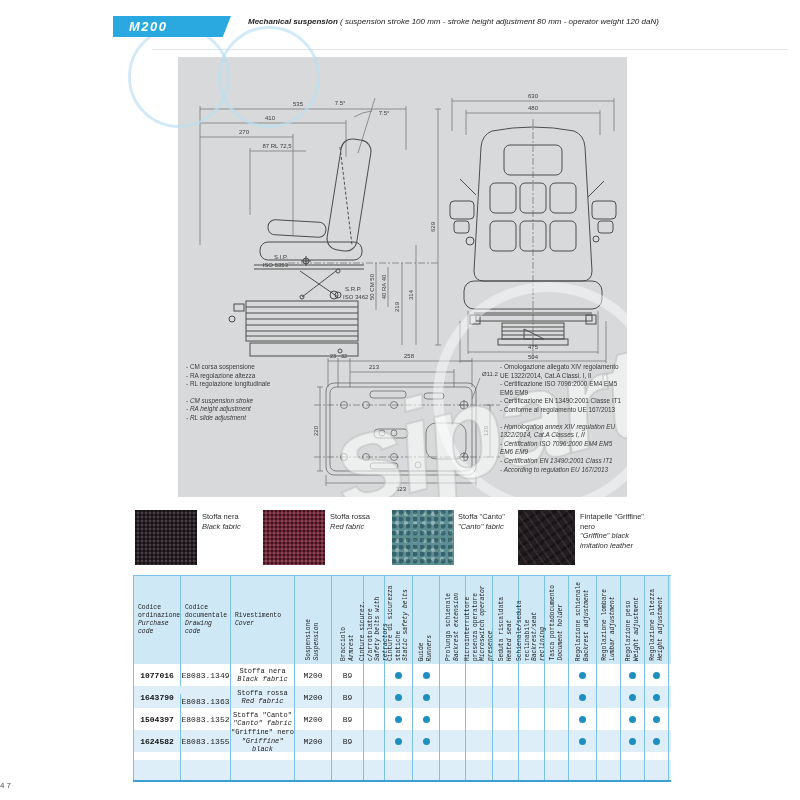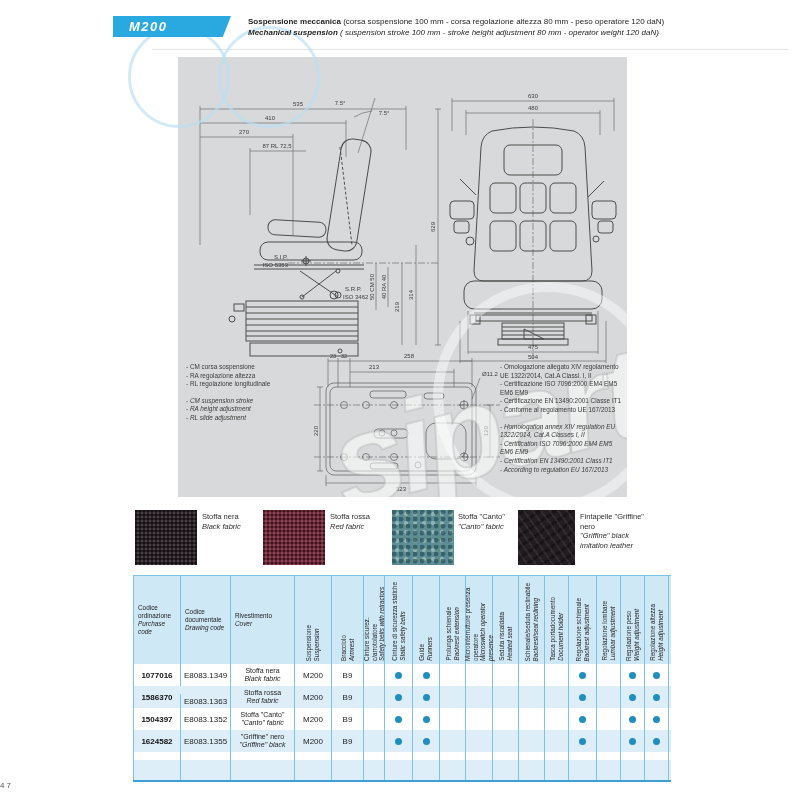--- a/index.html
+++ b/index.html
@@ -40,21 +40,21 @@
     background-image:radial-gradient(circle at 2px 2px, rgba(22,62,74,.55) 2px, transparent 3px),
                      radial-gradient(circle at 5px 4px, rgba(222,236,228,.4) 1.5px, transparent 2.6px),
                      radial-gradient(circle at 3px 6px, rgba(96,142,118,.45) 2px, transparent 3.2px);
     background-size:7px 7px,9px 9px,11px 11px;}
   .tex-leather{background-color:var(--c);
     background-image:repeating-linear-gradient(55deg, rgba(255,255,255,.07) 0 2px, transparent 2px 7px),
                      repeating-linear-gradient(-35deg, rgba(0,0,0,.3) 0 3px, transparent 3px 9px);}
   .swlabel{font-size:7.5px;line-height:9.5px;color:#2e2e2e;}
   .swlabel .en{font-style:italic;}
   
-  .tbl{left:133px;top:575px;width:538px;border-bottom:2px solid #3d9fd2;}
+  .tbl{left:133px;top:575px;width:538px;border-bottom:2px solid #3d9fd2;font-family:Liberation Mono, monospace;}
   .thead{display:flex;height:88px;background:var(--table-header-bg,#cfe8f6);border-top:1px solid #7cc2e5;}
   .hcell{box-sizing:border-box;border-left:1px solid #7cc2e5;display:flex;align-items:flex-end;
          justify-content:center;padding:3px 1px;}
   .hcell:last-child{border-right:1px solid #7cc2e5;}
   .hcell.htext{align-items:center;justify-content:flex-start;padding-left:4px;}
   .hwrap{font-size:6.4px;line-height:8px;color:#222;}
   .vwrap{writing-mode:vertical-rl;transform:rotate(180deg);font-size:6.3px;line-height:7.6px;color:#222;}
   .hcell .en,.tcell .en{font-style:italic;}
   .trow{display:flex;}
   .trow.alt{background:var(--row-alt-bg,#ddeef9);}
@@ -70,21 +70,20 @@
 <body>
 
 <div class="page a">
 
   <div class="a arc" style="left:128px;top:26px;"></div>
   <div class="a arc" style="left:218px;top:26px;"></div>
   <div class="a badge">
     <span>M200</span>
   </div>
   <div class="a titleblock">
-    <div><b>Sospensione meccanica</b><span> (corsa sospensione 100 mm - corsa regolazione altezza 80 mm - peso operatore 120 daN)</span></div>
     <div class="en"><b>Mechanical suspension</b><span> ( suspension stroke 100 mm - stroke height adjustment 80 mm - operator weight 120 daN)</span></div>
   </div>
   <div class="a hdr-rule"></div>
 
   <div class="a panel">
     <div class="a wm-circle"></div>
     <div class="a watermark">siparts</div>
 
     <svg style="left:10px;top:38px;" width="270" height="265" viewBox="0 0 270 265">
       <g class="dim">
@@ -444,21 +443,21 @@
           </div>
           <div class="tcell" style="width: 24px;"></div>
           <div class="tcell" style="width: 24px;">
             <span class="dot"></span>
           </div>
           <div class="tcell" style="width: 25px;">
             <span class="dot"></span>
           </div>
         </div>
         <div class="trow alt" style="height: 22px;">
-          <div class="tcell code" style="width: 47px;">1586370</div>
+          <div class="tcell code" style="width: 47px;">1643790</div>
           <div class="tcell" style="width: 50px; margin-top: 8px;">E8083.1363</div>
           <div class="tcell small" style="width: 64px;">
             <div>Stoffa rossa</div>
             <div class="en">Red fabric</div>
           </div>
           <div class="tcell" style="width: 37px;">M200</div>
           <div class="tcell" style="width: 32px;">B9</div>
           <div class="tcell" style="width: 21px;"></div>
           <div class="tcell" style="width: 28px;">
             <span class="dot"></span>

